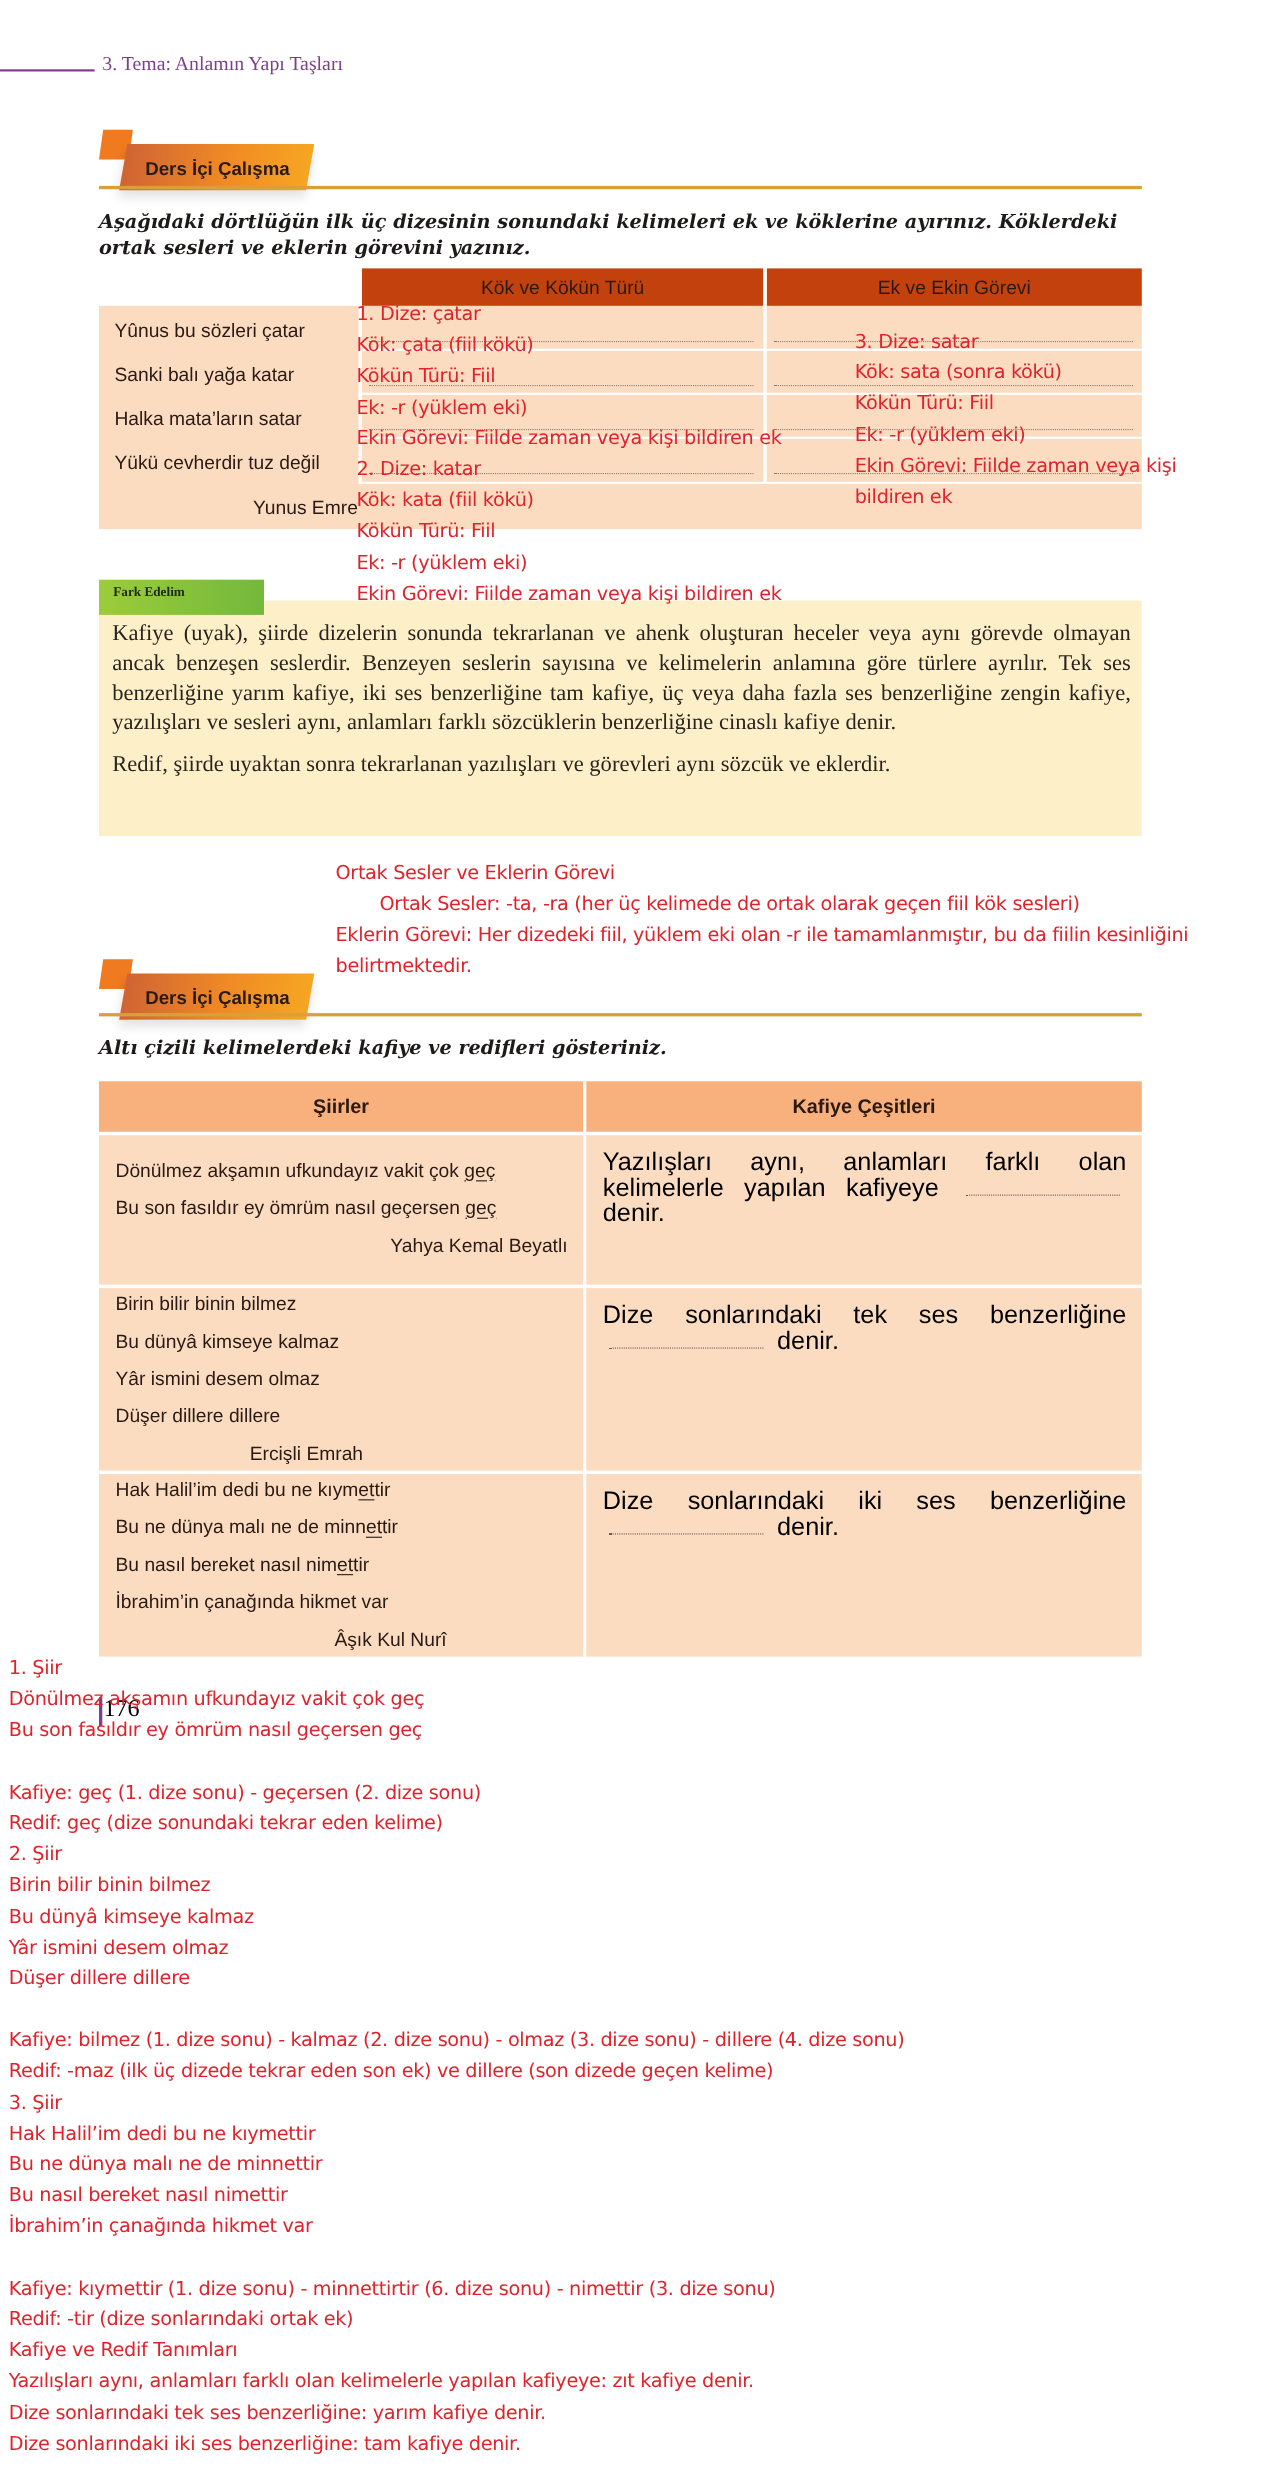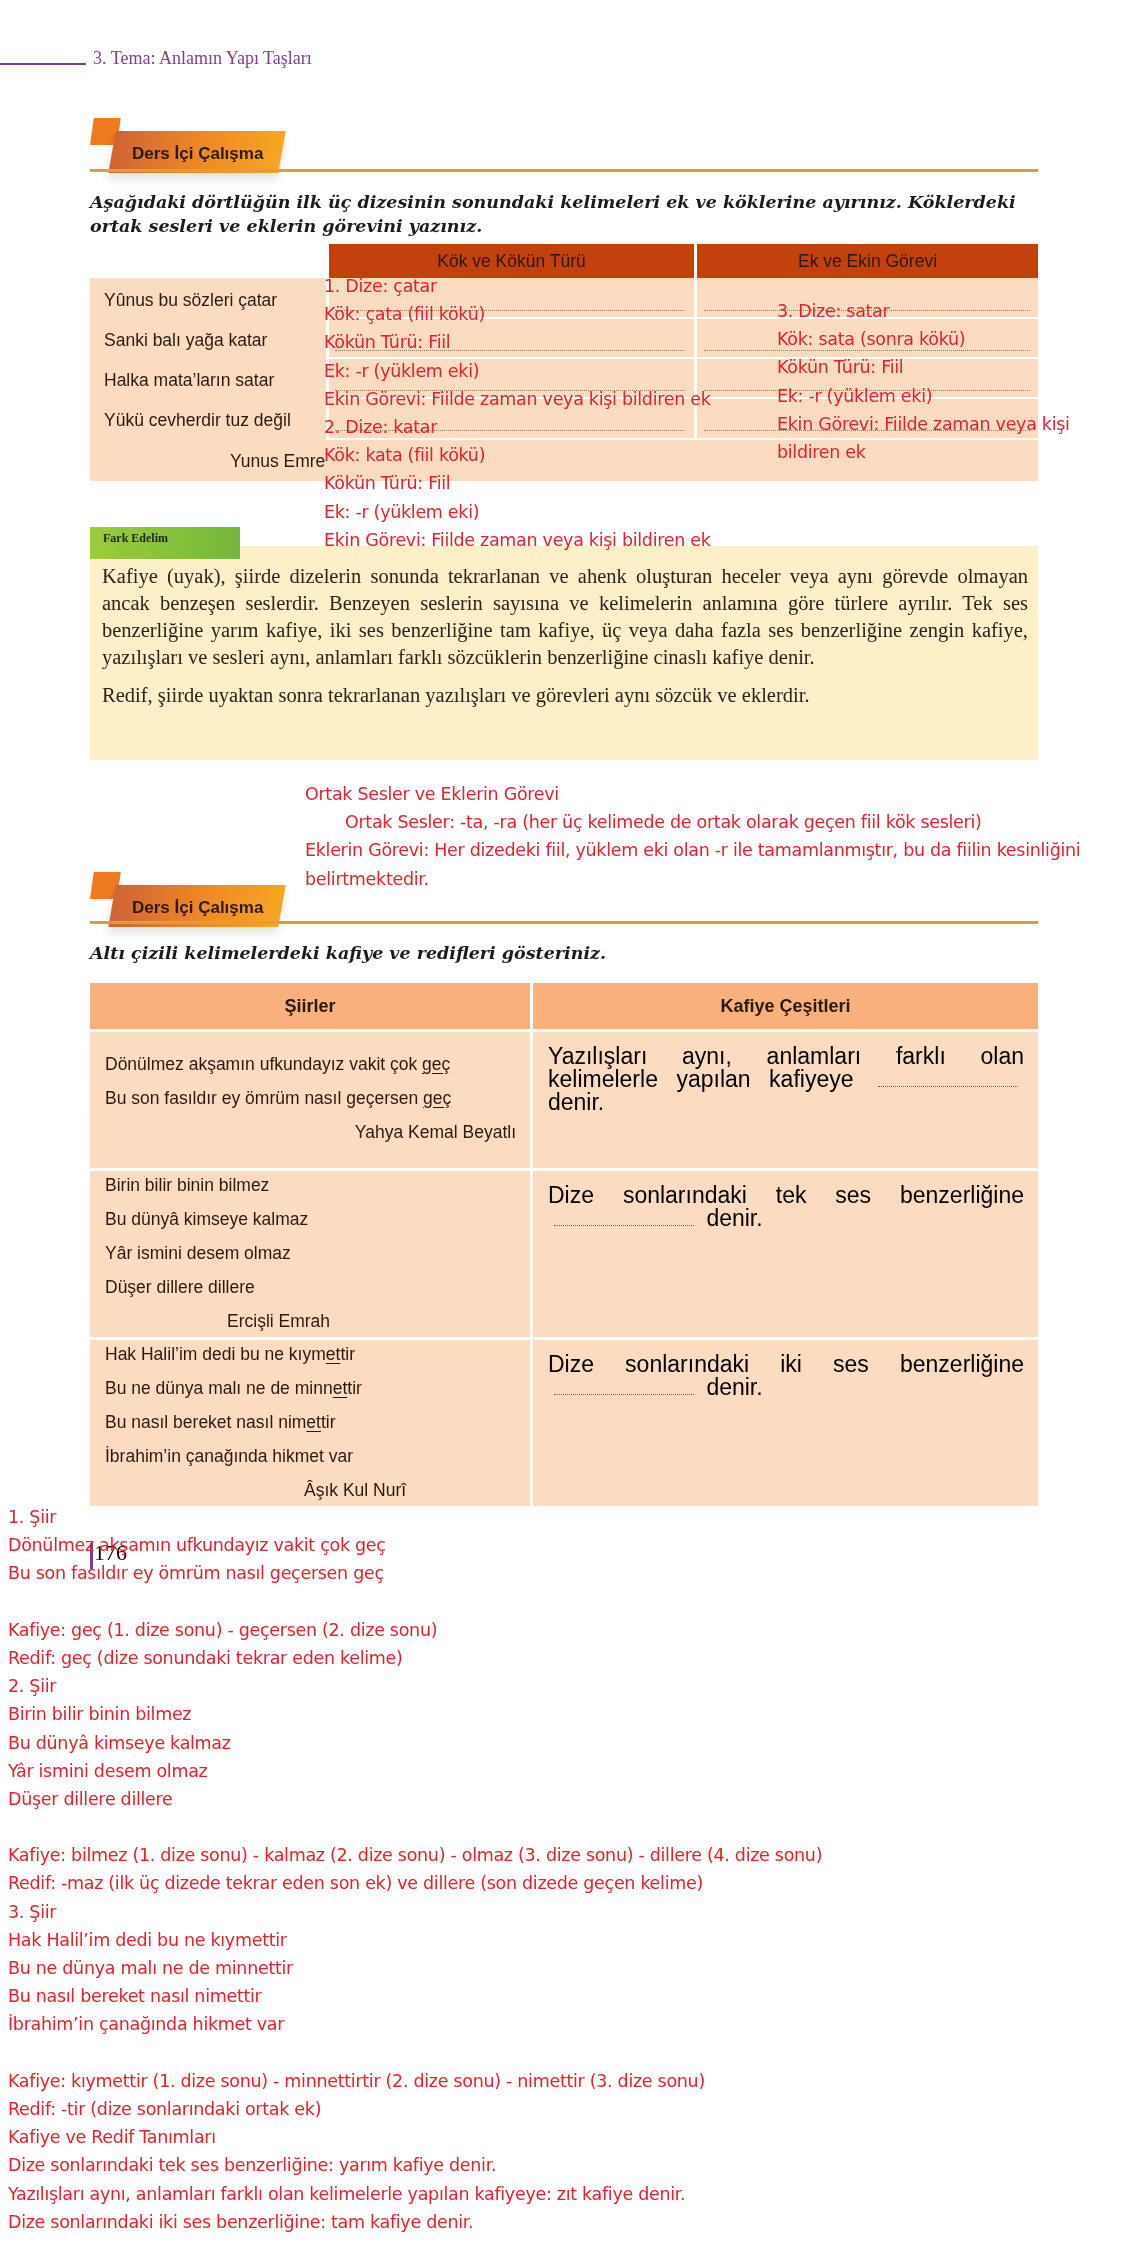--- a/index.html
+++ b/index.html
@@ -196,19 +196,19 @@
     <div style="height: 28.2px;">Düşer dillere dillere</div>
     <div style="height: 28.2px;"></div>
     <div style="height: 28.2px;">Kafiye: bilmez (1. dize sonu) - kalmaz (2. dize sonu) - olmaz (3. dize sonu) - dillere (4. dize sonu)</div>
     <div style="height: 28.2px;">Redif: -maz (ilk üç dizede tekrar eden son ek) ve dillere (son dizede geçen kelime)</div>
     <div style="height: 28.2px;">3. Şiir</div>
     <div style="height: 28.2px;">Hak Halil’im dedi bu ne kıymettir</div>
     <div style="height: 28.2px;">Bu ne dünya malı ne de minnettir</div>
     <div style="height: 28.2px;">Bu nasıl bereket nasıl nimettir</div>
     <div style="height: 28.2px;">İbrahim’in çanağında hikmet var</div>
     <div style="height: 28.2px;"></div>
-    <div style="height: 28.2px;">Kafiye: kıymettir (1. dize sonu) - minnettirtir (2. dize sonu) - nimettir (3. dize sonu)</div>
+    <div style="height: 28.2px;">Kafiye: kıymettir (1. dize sonu) - minnettirtir (6. dize sonu) - nimettir (3. dize sonu)</div>
     <div style="height: 28.2px;">Redif: -tir (dize sonlarındaki ortak ek)</div>
     <div style="height: 28.2px;">Kafiye ve Redif Tanımları</div>
+    <div style="height: 28.2px;">Yazılışları aynı, anlamları farklı olan kelimelerle yapılan kafiyeye: zıt kafiye denir.</div>
     <div style="height: 28.2px;">Dize sonlarındaki tek ses benzerliğine: yarım kafiye denir.</div>
-    <div style="height: 28.2px;">Yazılışları aynı, anlamları farklı olan kelimelerle yapılan kafiyeye: zıt kafiye denir.</div>
     <div style="height: 28.2px;">Dize sonlarındaki iki ses benzerliğine: tam kafiye denir.</div>
   </div>
 
 </body></html>

